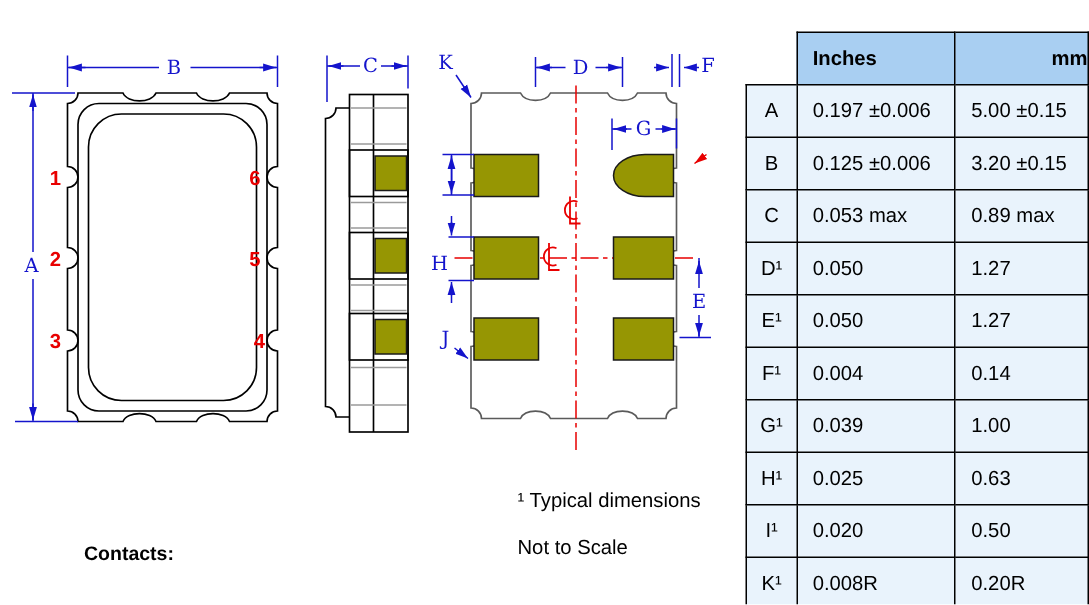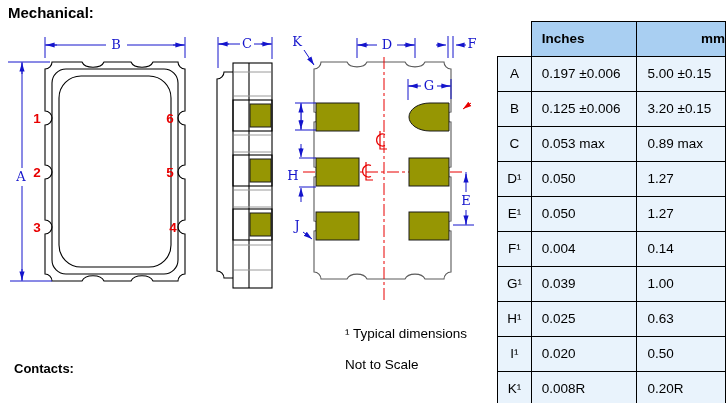--- a/index.html
+++ b/index.html
@@ -7,21 +7,21 @@
          font-family:"Liberation Sans",sans-serif;color:#000;}
   #page-title{position:absolute;left:8px;top:4px;font-size:15px;font-weight:bold;}
   #drawing-svg{position:absolute;left:0;top:0;width:726px;height:403px;}
 
   
   #note-typical{position:absolute;left:345px;top:326px;font-size:13.5px;}
   #note-scale{position:absolute;left:345px;top:357px;font-size:13.5px;}
 
   
   #contacts{position:absolute;left:14px;top:330px;font-size:13px;line-height:15.6px;white-space:pre;}
-  #contacts .hd{font-weight:bold;}
+  #contacts .hd{font-weight:bold;margin-left:42px;}
 
   
   #dim-table{position:absolute;left:497px;top:21px;border-collapse:collapse;table-layout:fixed;}
   #dim-table td,#dim-table th{border:1px solid #000;font-size:13.5px;height:34px;
       background:#e9f3fc;font-weight:normal;padding:0;}
   #dim-table th{height:27px;background:#a9cff2;font-weight:bold;}
   #dim-table .spacer{border:none;background:#fff;}
   #dim-table .c-dim{text-align:center;width:36px;}
   #dim-table .c-in{width:104px;text-align:left;padding-left:10px;}
   #dim-table .c-mm{width:85px;text-align:left;padding-left:10px;}
@@ -37,21 +37,20 @@
   .dtxt{fill:#1414cc;font-family:"DejaVu Serif",serif;font-size:13px;text-anchor:middle;}
   .ptxt{fill:#e80000;font-family:"Liberation Sans",sans-serif;font-weight:bold;font-size:13.5px;text-anchor:middle;}
   .rline{stroke:#e80000;stroke-width:1;fill:none;}
   .cl{stroke:#e80000;stroke-width:1.2;fill:none;}
 </style>
 </head>
 <body>
 
 <div id="stage">
 
-  <div id="page-title">Mechanical:</div>
 
   <svg id="drawing-svg" viewBox="0 0 726 403" xmlns="http://www.w3.org/2000/svg">
     <defs>
       <marker id="mb" markerUnits="userSpaceOnUse" markerWidth="10" markerHeight="8" refX="8.6" refY="3.5" orient="auto">
         <path d="M8.6,3.5 L0,0.9 L0,6.1 Z" fill="#1414cc"></path>
       </marker>
       <marker id="mr" markerUnits="userSpaceOnUse" markerWidth="10" markerHeight="8" refX="8.6" refY="3.5" orient="auto">
         <path d="M8.6,3.5 L0,0.9 L0,6.1 Z" fill="#e80000"></path>
       </marker>
       <g id="clsym">

